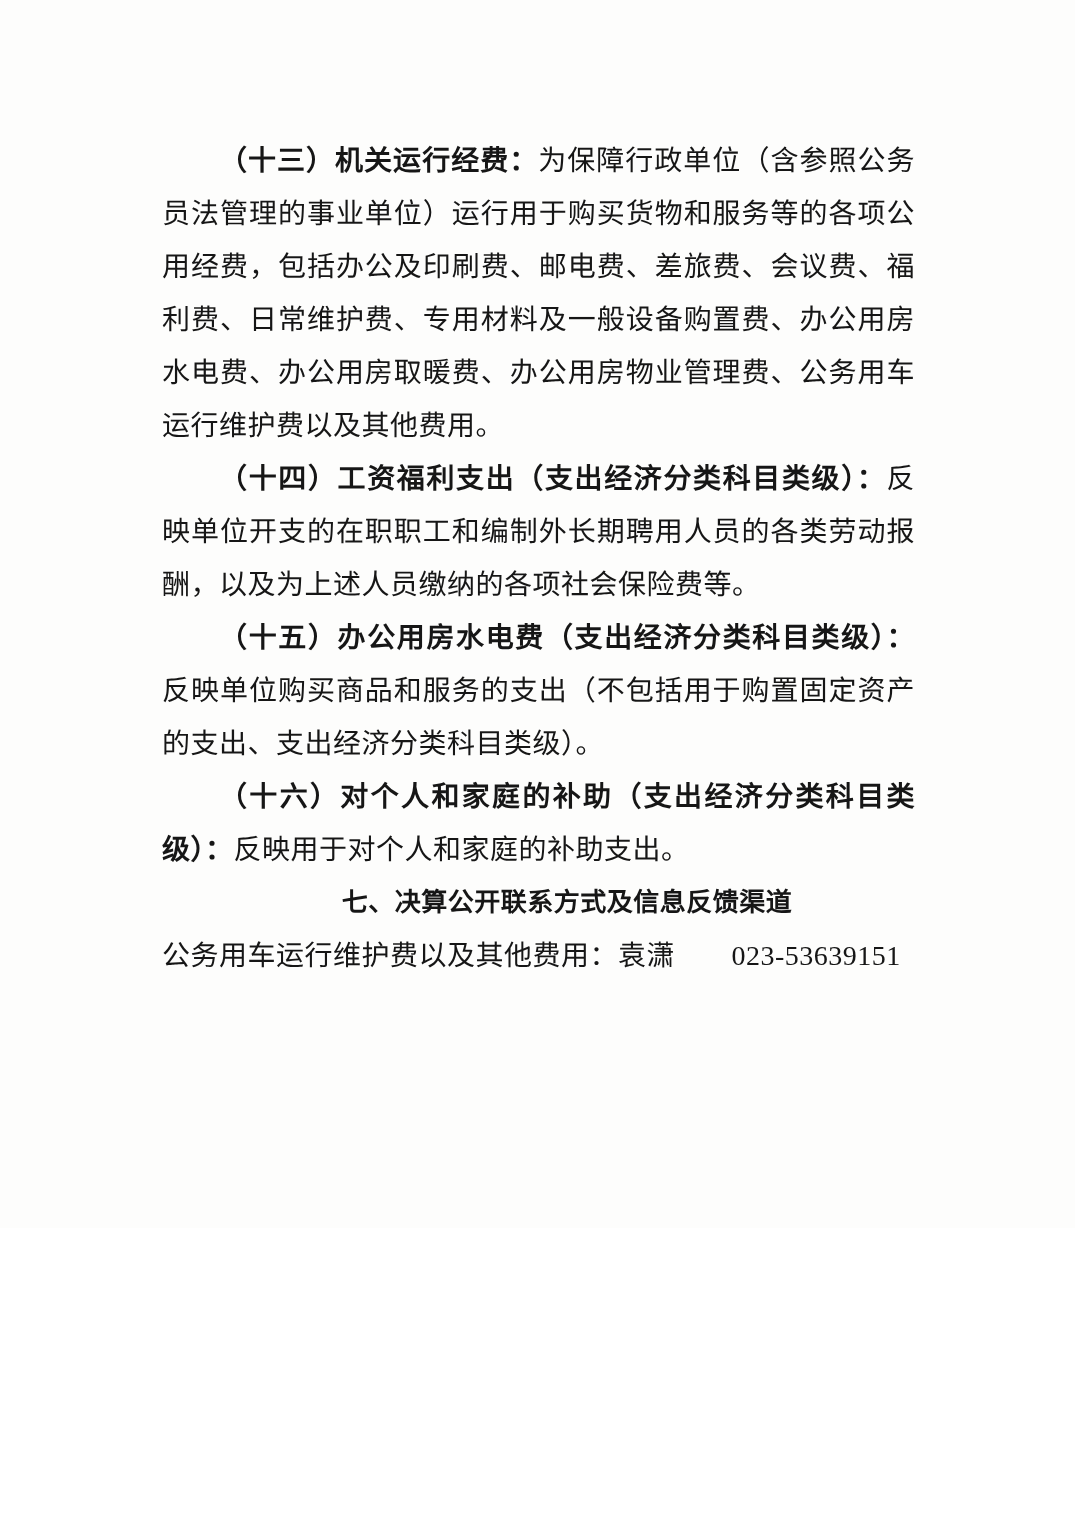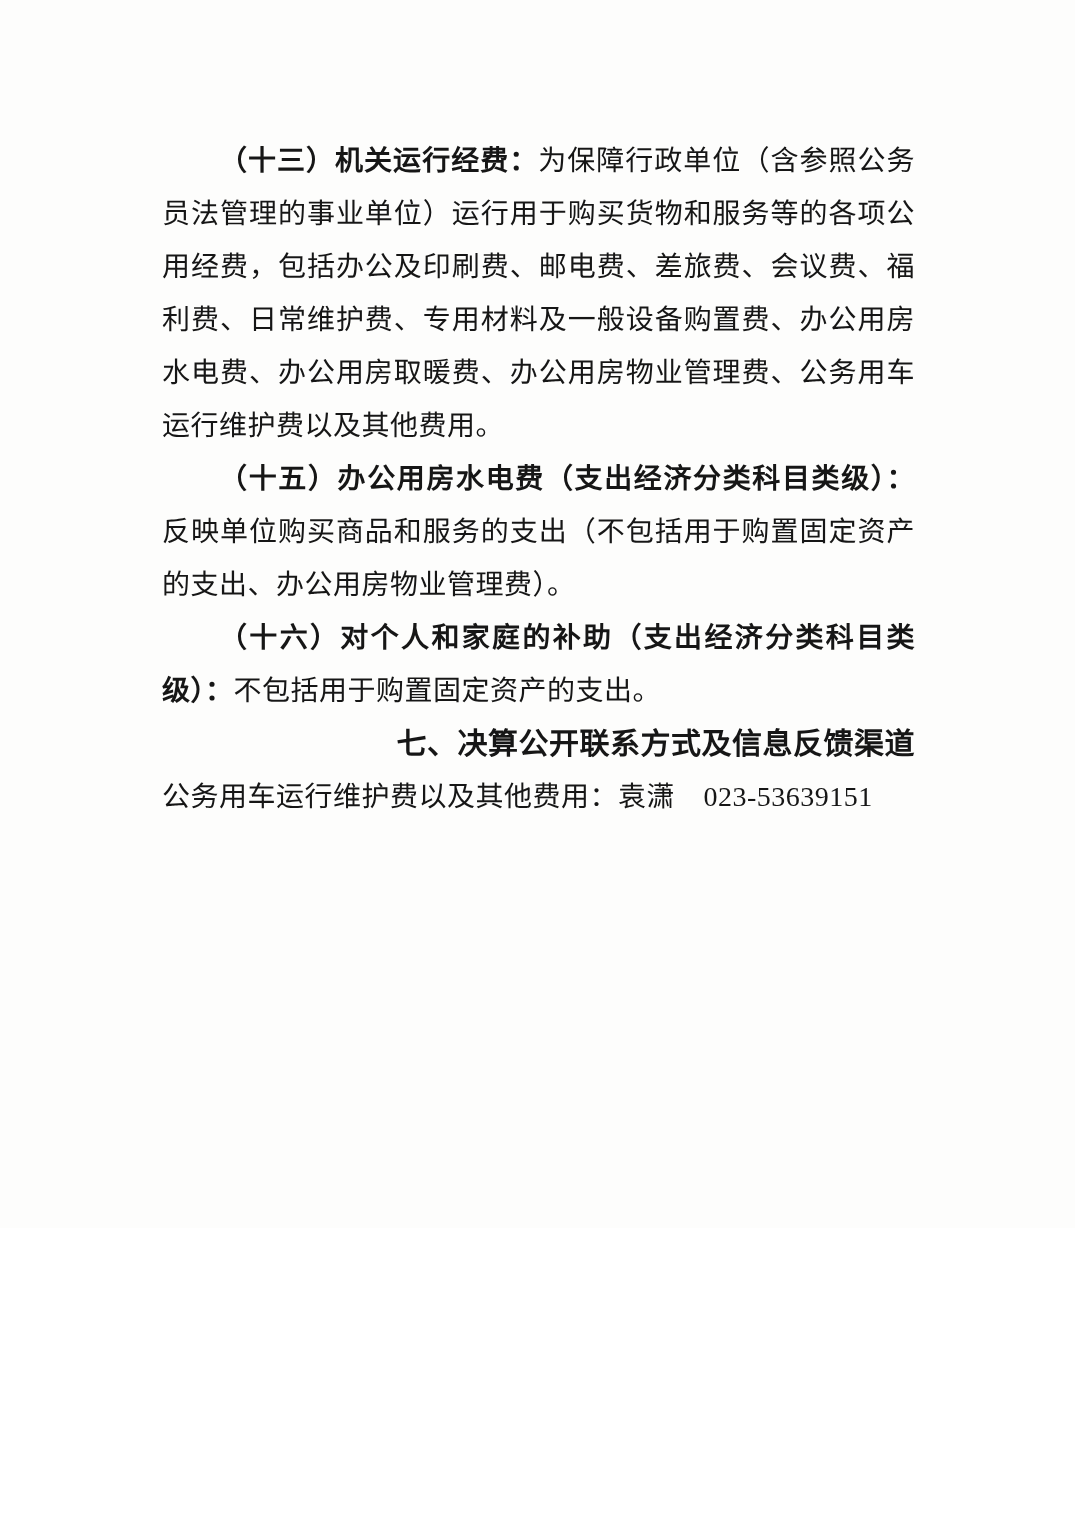--- a/index.html
+++ b/index.html
@@ -32,44 +32,46 @@
     letter-spacing: 0.5px;
     word-break: normal;
   }
   .para.indent {
     text-indent: 57px;
   }
   .para .seg-bold {
     font-weight: bold;
   }
   .para.heading {
-    font-size: 30px;
+    font-size: 26px;
     font-weight: bold;
-    text-align: right;
+    text-align: center;
     font-family: "Liberation Serif", serif;
   }
   .latin-num {
     font-family: "Liberation Serif", serif;
+    margin-left: 28px;
   }
   .page-number {
     position: absolute;
     left: 0;
     right: 0;
     top: 1404px;
     text-align: center;
     font-size: 23px;
     color: #3a3a3a;
     letter-spacing: 3px;
   }
 </style>
 </head>
 <body>
 
 <div class="page">
   <div class="content" id="doc-content">
       <p class="para indent"><span class="seg-bold">（十三）机关运行经费：</span><span class="">为保障行政单位（含参照公务员法管理的事业单位）运行用于购买货物和服务等的各项公用经费，包括办公及印刷费、邮电费、差旅费、会议费、福利费、日常维护费、专用材料及一般设备购置费、办公用房水电费、办公用房取暖费、办公用房物业管理费、公务用车运行维护费以及其他费用。</span></p>
-      <p class="para indent"><span class="seg-bold">（十五）办公用房水电费（支出经济分类科目类级）：</span><span class="">反映单位购买商品和服务的支出（不包括用于购置固定资产的支出、办公用房物业管理费）。</span></p>
-      <p class="para indent"><span class="seg-bold">（十六）对个人和家庭的补助（支出经济分类科目类级）：</span><span class="">不包括用于购置固定资产的支出。</span></p>
+      <p class="para indent"><span class="seg-bold">（十四）工资福利支出（支出经济分类科目类级）：</span><span class="">反映单位开支的在职职工和编制外长期聘用人员的各类劳动报酬，以及为上述人员缴纳的各项社会保险费等。</span></p>
+      <p class="para indent"><span class="seg-bold">（十五）办公用房水电费（支出经济分类科目类级）：</span><span class="">反映单位购买商品和服务的支出（不包括用于购置固定资产的支出、支出经济分类科目类级）。</span></p>
+      <p class="para indent"><span class="seg-bold">（十六）对个人和家庭的补助（支出经济分类科目类级）：</span><span class="">反映用于对个人和家庭的补助支出。</span></p>
       <p class="para indent heading"><span class="seg-bold">七、决算公开联系方式及信息反馈渠道</span></p>
       <p class="para"><span class="">公务用车运行维护费以及其他费用：袁潇　</span><span class=" latin-num">023-53639151</span></p>
     </div>
   <div class="page-number">- 9 -</div>
 </div>
 
 </body></html>

